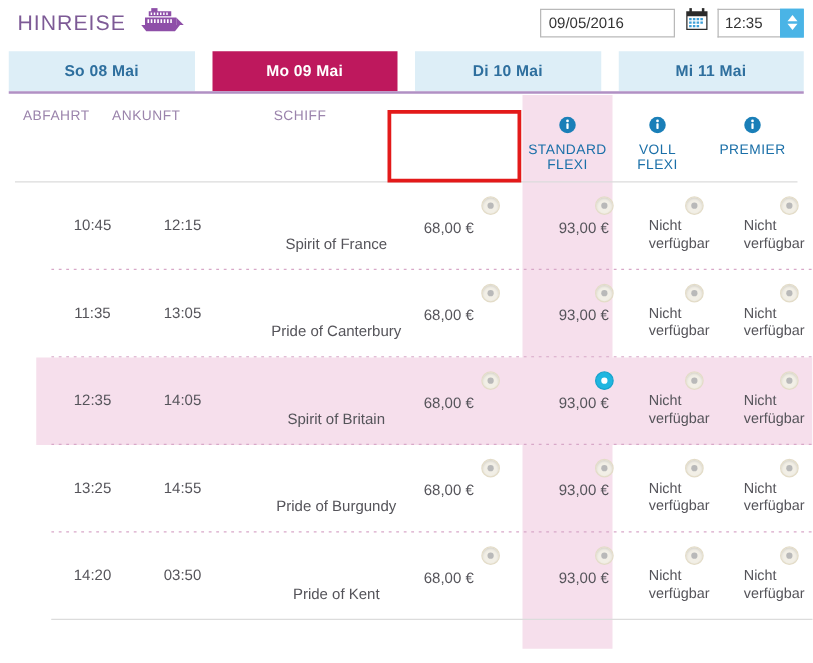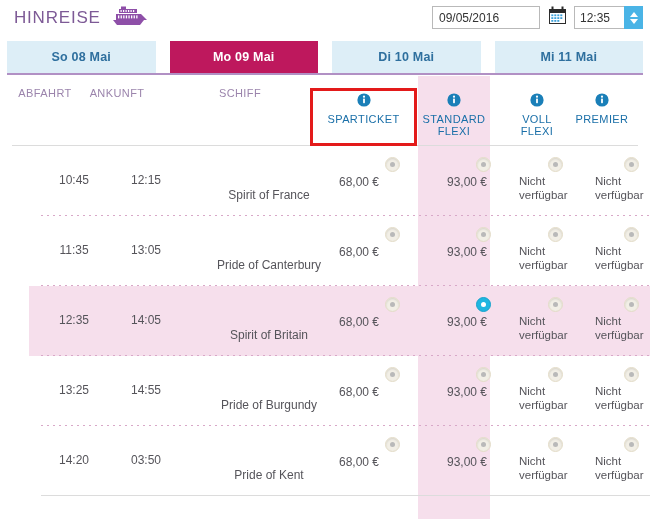--- a/index.html
+++ b/index.html
@@ -236,21 +236,21 @@
     margin: -2.5px 0 0 -2.5px;
   }
 
   .col-0 { left: 310px; }
   .col-1 { left: 418px; }
   .col-2 { left: 490px; }
   .col-3 { left: 566px; }
 
   .thead .col-0 { left: 310px; width: 107px; }
   .thead .col-1 { left: 418px; width: 72px; }
-  .thead .col-2 { left: 501px; width: 72px; }
+  .thead .col-2 { left: 490px; width: 72px; }
   .thead .col-3 { left: 566px; width: 72px; }
 </style>
 </head>
 <body>
 
 <div id="app">
 
   <div class="topbar">
 
     <div class="brand">
@@ -331,30 +331,20 @@
 
   <div class="table">
 
     <div class="col-band"></div>
 
     <div class="thead">
       <div class="th th-plain c-dep-h" style="left:10px;width:70px;">ABFAHRT</div>
       <div class="th th-plain" style="left:82px;width:70px;">ANKUNFT</div>
       <div class="th th-plain" style="left:160px;width:160px;">SCHIFF</div>
 
-      <div class="th th-fare col-0">
-        <span class="info">
-          <svg width="14" height="14" viewBox="0 0 14 14">
-            <circle cx="7" cy="7" r="6.6" fill="#1a7fb8"></circle>
-            <rect x="6.1" y="5.6" width="1.8" height="4.6" rx="0.6" fill="#ffffff"></rect>
-            <circle cx="7" cy="3.7" r="1.1" fill="#ffffff"></circle>
-          </svg>
-        </span>
-        <span>SPARTICKET</span>
-      </div>
 
       <div class="th th-fare col-1">
         <span class="info">
           <svg width="14" height="14" viewBox="0 0 14 14">
             <circle cx="7" cy="7" r="6.6" fill="#1a7fb8"></circle>
             <rect x="6.1" y="5.6" width="1.8" height="4.6" rx="0.6" fill="#ffffff"></rect>
             <circle cx="7" cy="3.7" r="1.1" fill="#ffffff"></circle>
           </svg>
         </span>
         <span>STANDARD</span><br>

